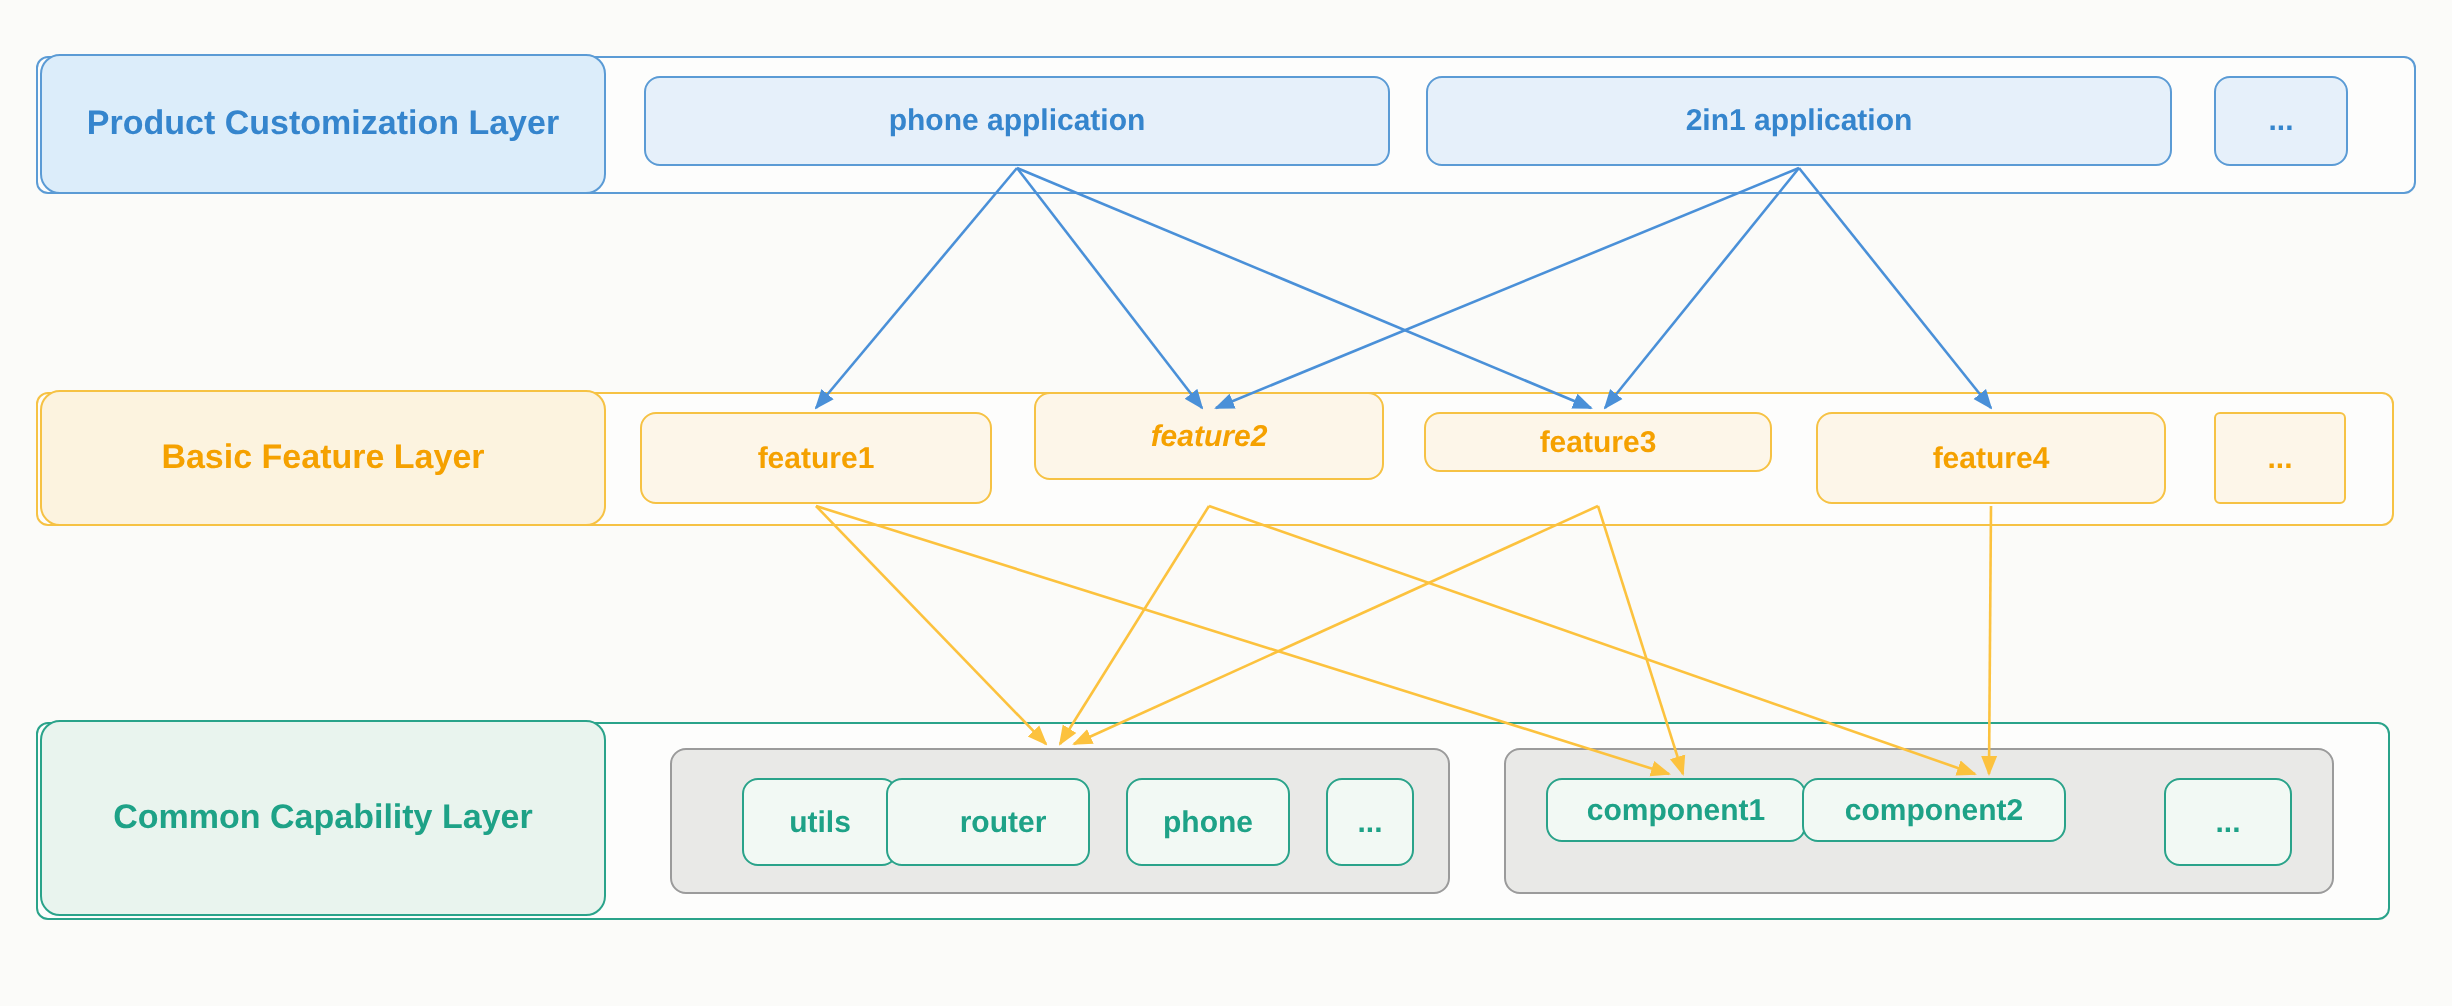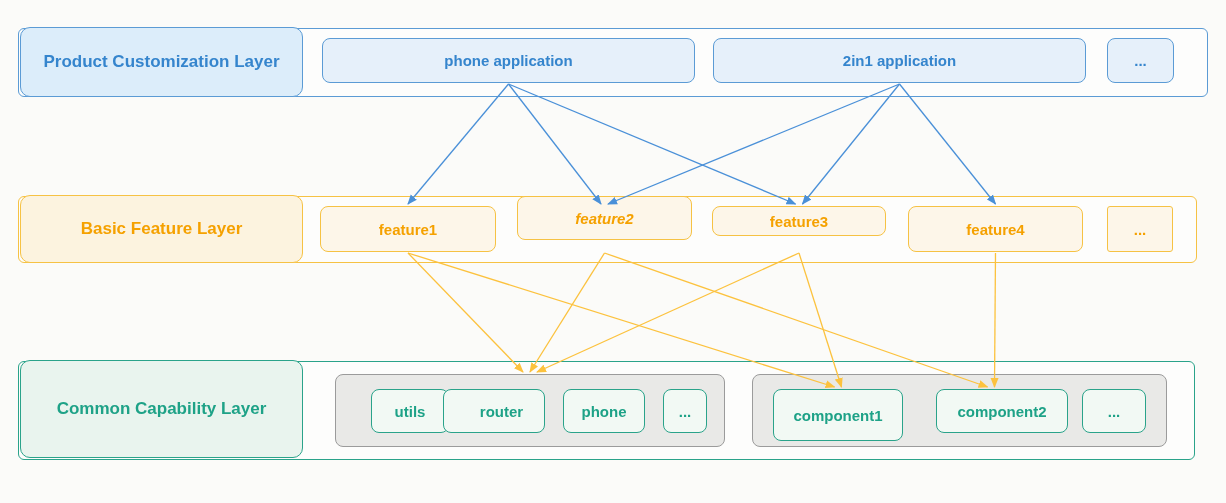--- a/index.html
+++ b/index.html
@@ -54,22 +54,22 @@
   <div class="abs outer teal" style="left:18px;top:361px;width:1177px;height:99px;"></div>
   <div class="abs label-box teal" style="left:20px;top:360px;width:283px;height:98px;">Common Capability Layer</div>
 
   <div class="abs group" style="left:335px;top:374px;width:390px;height:73px;"></div>
   <div class="abs item teal" style="left:347px;top:389px;width:78px;height:44px;margin-left:24px;">utils</div>
   <div class="abs item teal" style="left:443px;top:389px;width:102px;height:44px;padding-left:15px;">router</div>
   <div class="abs item teal" style="left:563px;top:389px;width:82px;height:44px;">phone</div>
   <div class="abs item teal" style="left:663px;top:389px;width:44px;height:44px;">...</div>
 
   <div class="abs group" style="left:752px;top:374px;width:415px;height:73px;"></div>
-  <div class="abs item teal" style="left:773px;top:389px;width:130px;height:52px;">component1</div>
-  <div class="abs item teal" style="left:936px;top:389px;width:132px;height:44px;">component2</div>
+  <div class="abs item teal" style="left:773px;top:389px;width:130px;height:32px;">component1</div>
+  <div class="abs item teal" style="left:901px;top:389px;width:132px;height:32px;">component2</div>
   <div class="abs item teal" style="left:1082px;top:389px;width:64px;height:44px;">...</div>
 
   <svg id="edges-svg" width="1226" height="503" viewBox="0 0 1226 503">
     <defs>
       <marker id="ah-blue" markerUnits="userSpaceOnUse" markerWidth="10" markerHeight="9" refX="9" refY="4.5" orient="auto">
         <polygon points="0,0.5 10,4.5 0,8.5" fill="#4a90d8"></polygon>
       </marker>
       <marker id="ah-yellow" markerUnits="userSpaceOnUse" markerWidth="10" markerHeight="9" refX="9" refY="4.5" orient="auto">
         <polygon points="0,0.5 10,4.5 0,8.5" fill="#fcc23e"></polygon>
       </marker>

